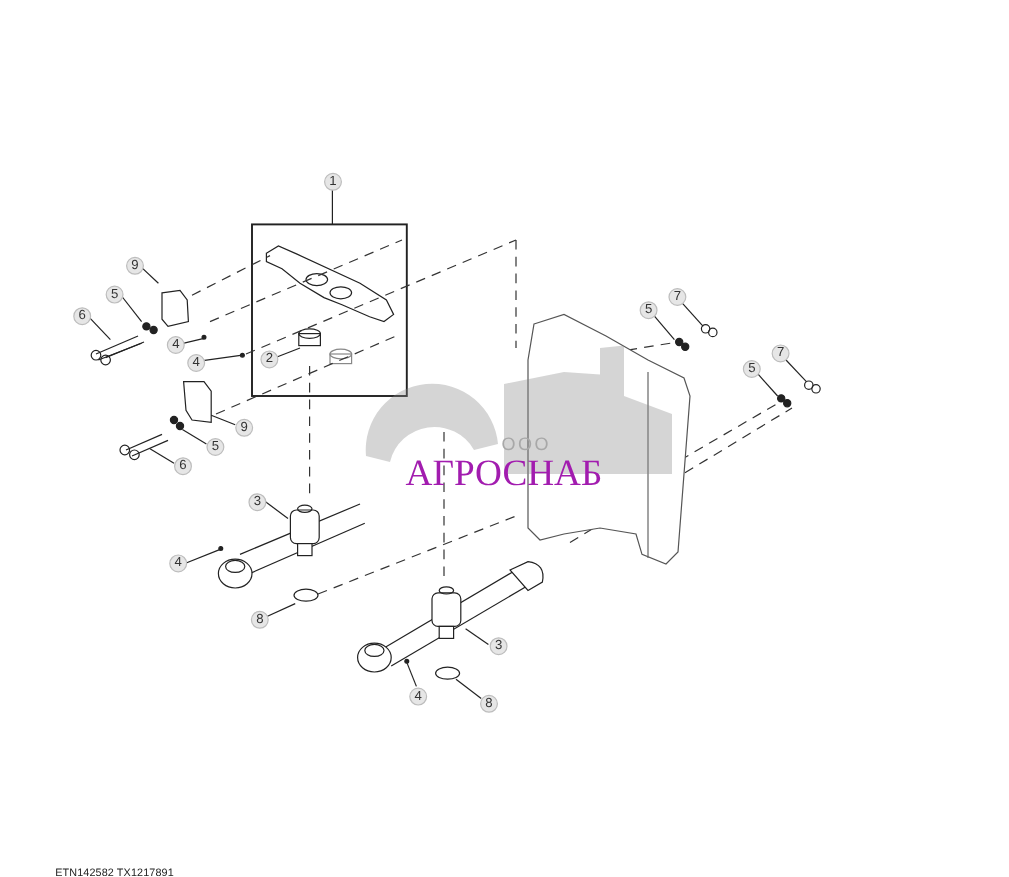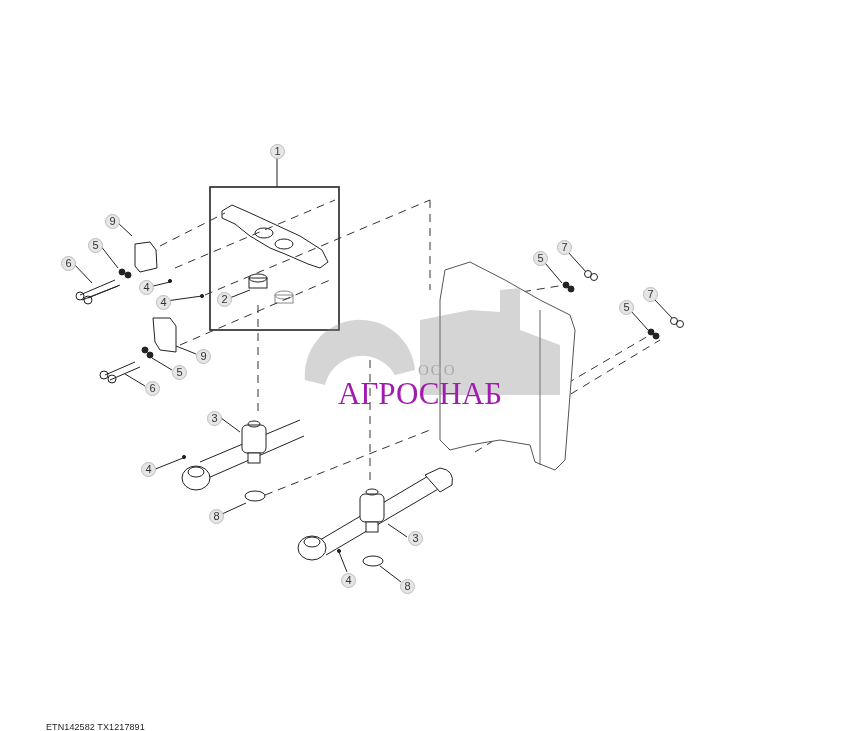--- a/index.html
+++ b/index.html
@@ -1,20 +1,20 @@
 <!DOCTYPE html>
 <html><head>
 <meta charset="utf-8">
 <style>
   html, body { margin:0; padding:0; background:#ffffff; }
   body { width:841px; height:731px; position:relative; overflow:hidden; font-family:"Liberation Sans", sans-serif; }
   #diagram { position:absolute; left:0; top:0; width:841px; height:731px; }
   .callout { position:absolute; width:15px; height:15px; border-radius:50%; background:#e6e6e6; border:1px solid #bdbdbd; box-sizing:border-box; font-size:11px; line-height:13px; text-align:center; color:#333; font-family:"Liberation Sans", sans-serif; }
   .footer { position:absolute; left:46px; top:722px; font-size:9px; color:#222; letter-spacing:0.1px; font-family:"Liberation Sans", sans-serif; }
-  .wm-ooo { position:absolute; left:418px; top:362px; font-size:15px; color:#a8a8a8; letter-spacing:2px; font-family:Liberation Serif, serif; }
+  .wm-ooo { position:absolute; left:418px; top:362px; font-size:15px; color:#a8a8a8; letter-spacing:2px; font-family:Liberation Sans, sans-serif; }
   .wm-name { position:absolute; left:338px; top:376px; font-size:31px; color:#a21caf; font-family:"Liberation Serif", serif; letter-spacing:0px; }
 </style>
 </head>
 <body>
 
 <svg id="diagram" viewBox="0 0 841 731" xmlns="http://www.w3.org/2000/svg">
   <g fill="none" stroke="#222" stroke-width="1">
 
     <g>
       <line x1="277" y1="158" x2="277" y2="187"></line>

